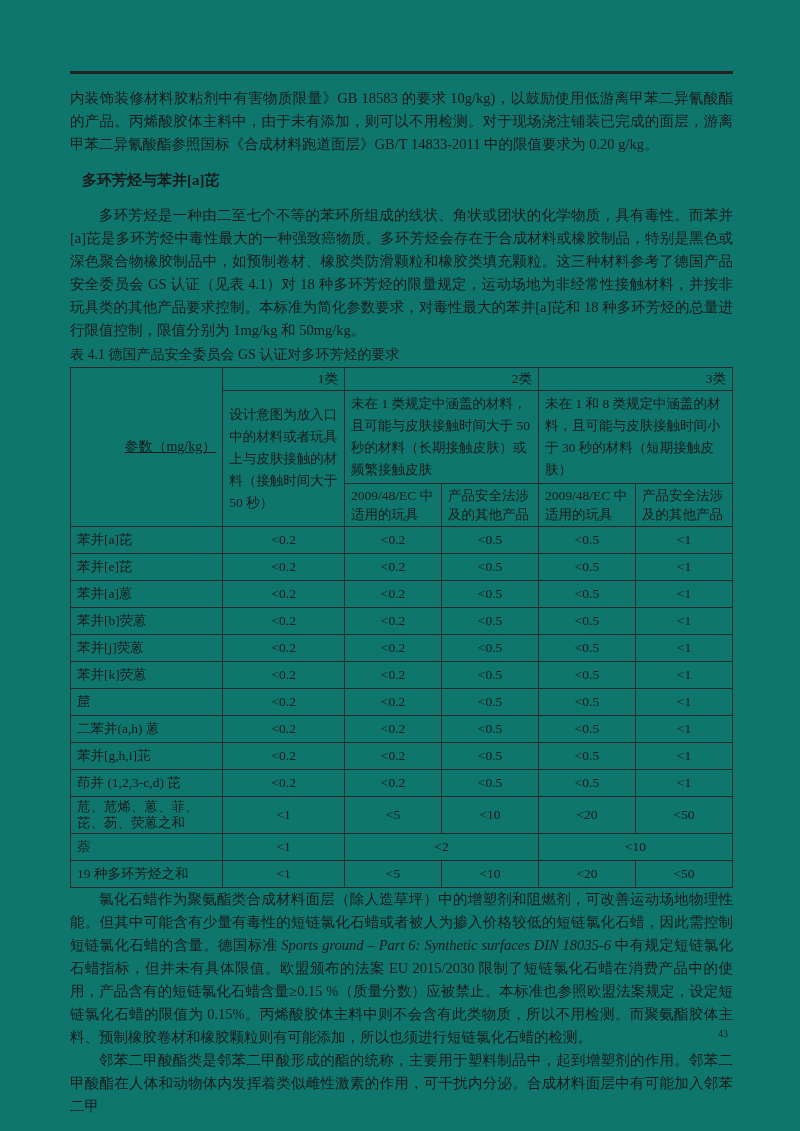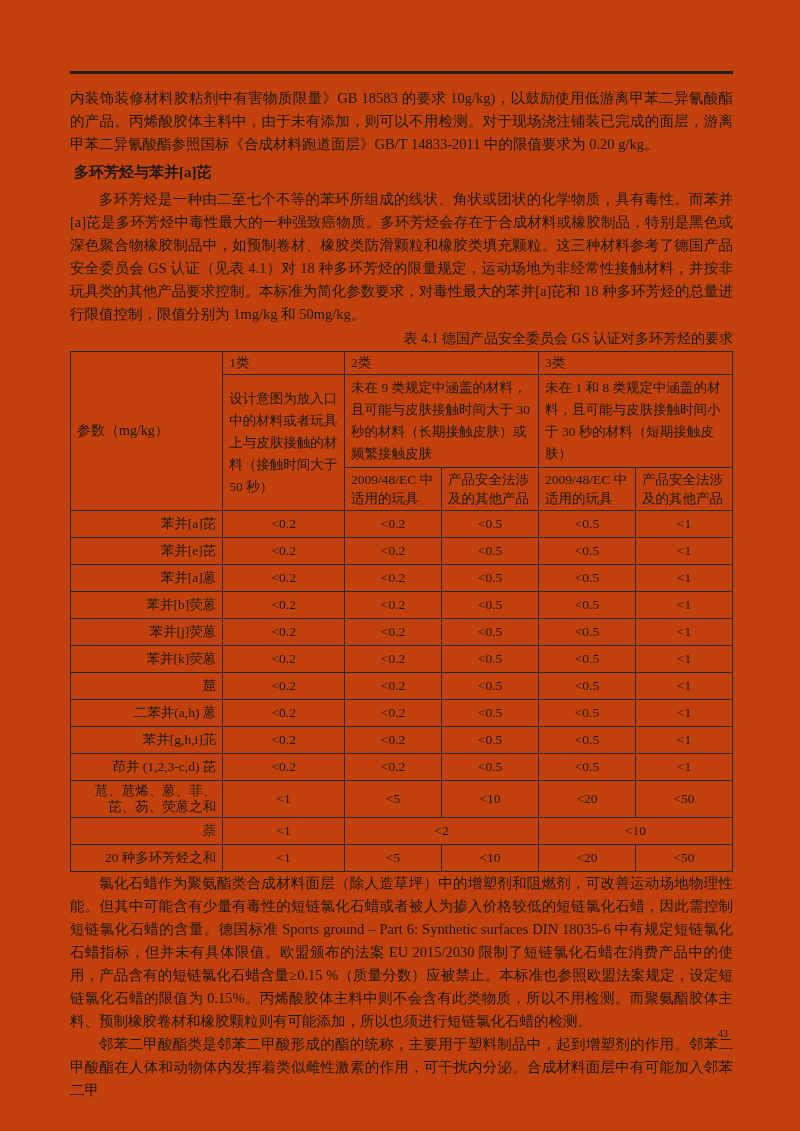--- a/index.html
+++ b/index.html
@@ -1,19 +1,19 @@
 <!DOCTYPE html>
 <html><head>
 <meta charset="utf-8">
 <style>
   html,body { margin:0; padding:0; background:#ffffff; }
   .page {
     position:relative;
     width:800px; height:1131px;
-    background:#c2410c;
+    background:#0f766e;
     color:#1a1a1a;
     font-family:"Liberation Serif","DejaVu Serif",serif;
     overflow:hidden;
   }
   .content {
     position:absolute;
     left:70px; top:0;
     width:663px;
   }
   .header-rule {
@@ -23,54 +23,54 @@
     margin-bottom:13px;
   }
   p.body {
     margin:0;
     font-size:14.5px;
     line-height:23px;
     text-align:justify;
   }
   p.indent { text-indent:2em; }
   h3.sect {
-    margin:4px;
+    margin:12px;
     font-size:15px;
     font-weight:700;
     line-height:24px;
     font-family:Liberation Serif, serif;
   }
   h3.sect sub { font-size:10px; line-height:0; }
   .caption {
     margin:2px 0 2px 0;
-    text-align:right;
+    text-align:left;
     font-size:14px;
     line-height:21px;
   }
   table.gs {
     width:100%;
     border-collapse:collapse;
     table-layout:fixed;
     font-size:13.5px;
     color:#1a1a1a;
   }
   table.gs td {
     border:1px solid #2a2a2a;
     padding:2px 6px;
     vertical-align:middle;
     word-break:break-all;
   }
-  td.c { text-align:left; }
+  td.c { text-align:right; }
   td.l { text-align:left; }
-  td.param { font-size:14px; }
+  td.param { font-size:14px;text-decoration:underline; }
   td.desc { line-height:22px; padding:4px 9px; }
   td.sub { line-height:19px; padding:3px 8px; }
-  td.name { padding:3px 4px 3px 7px; line-height:16px;text-align:right; }
+  td.name { padding:3px 4px 3px 7px; line-height:16px; }
   td.val { text-align:center; height:22px; line-height:16px; }
-  .it { }
+  .it { font-style:italic; }
   .page-number {
     position:absolute;
     right:72px; top:1009px;
     font-size:10px;
     line-height:18px;
     margin-top:16px;
   }
 </style>
 </head>
 <body>
@@ -98,21 +98,21 @@
       </colgroup>
       <tbody>
         <tr>
           <td rowspan="3" class="c param">参数（mg/kg）</td>
           <td class="c">1类</td>
           <td colspan="2" class="c">2类</td>
           <td colspan="2" class="c">3类</td>
         </tr>
         <tr>
           <td rowspan="2" class="l desc">设计意图为放入口中的材料或者玩具上与皮肤接触的材料（接触时间大于 50 秒）</td>
-          <td colspan="2" class="l desc">未在 9 类规定中涵盖的材料，且可能与皮肤接触时间大于 30 秒的材料（长期接触皮肤）或频繁接触皮肤</td>
+          <td colspan="2" class="l desc">未在 1 类规定中涵盖的材料，且可能与皮肤接触时间大于 50 秒的材料（长期接触皮肤）或频繁接触皮肤</td>
           <td colspan="2" class="l desc">未在 1 和 8 类规定中涵盖的材料，且可能与皮肤接触时间小于 30 秒的材料（短期接触皮肤）</td>
         </tr>
         <tr>
           <td class="l sub">2009/48/EC 中适用的玩具</td>
           <td class="l sub">产品安全法涉及的其他产品</td>
           <td class="l sub">2009/48/EC 中适用的玩具</td>
           <td class="l sub">产品安全法涉及的其他产品</td>
         </tr>
 
         <tr>
@@ -203,21 +203,21 @@
           <td class="val">&lt;20</td>
           <td class="val">&lt;50</td>
         </tr>
         <tr>
           <td class="l name">萘</td>
           <td class="val">&lt;1</td>
           <td class="val" colspan="2">&lt;2</td>
           <td class="val" colspan="2">&lt;10</td>
         </tr>
         <tr>
-          <td class="l name">20 种多环芳烃之和</td>
+          <td class="l name">19 种多环芳烃之和</td>
           <td class="val">&lt;1</td>
           <td class="val">&lt;5</td>
           <td class="val">&lt;10</td>
           <td class="val">&lt;20</td>
           <td class="val">&lt;50</td>
         </tr>
       </tbody>
     </table>
 
     <p class="body indent"><span>氯化石蜡作为聚氨酯类合成材料面层（除人造草坪）中的增塑剂和阻燃剂，可改善运动场地物理性能。但其中可能含有少量有毒性的短链氯化石蜡或者被人为掺入价格较低的短链氯化石蜡，因此需控制短链氯化石蜡的含量。德国标准 </span><span class="it">Sports ground – Part 6: Synthetic surfaces DIN 18035-6</span><span> 中有规定短链氯化石蜡指标，但并未有具体限值。欧盟颁布的法案 EU 2015/2030 限制了短链氯化石蜡在消费产品中的使用，产品含有的短链氯化石蜡含量≥0.15 %（质量分数）应被禁止。本标准也参照欧盟法案规定，设定短链氯化石蜡的限值为 0.15%。丙烯酸胶体主料中则不会含有此类物质，所以不用检测。而聚氨酯胶体主料、预制橡胶卷材和橡胶颗粒则有可能添加，所以也须进行短链氯化石蜡的检测。</span></p>

